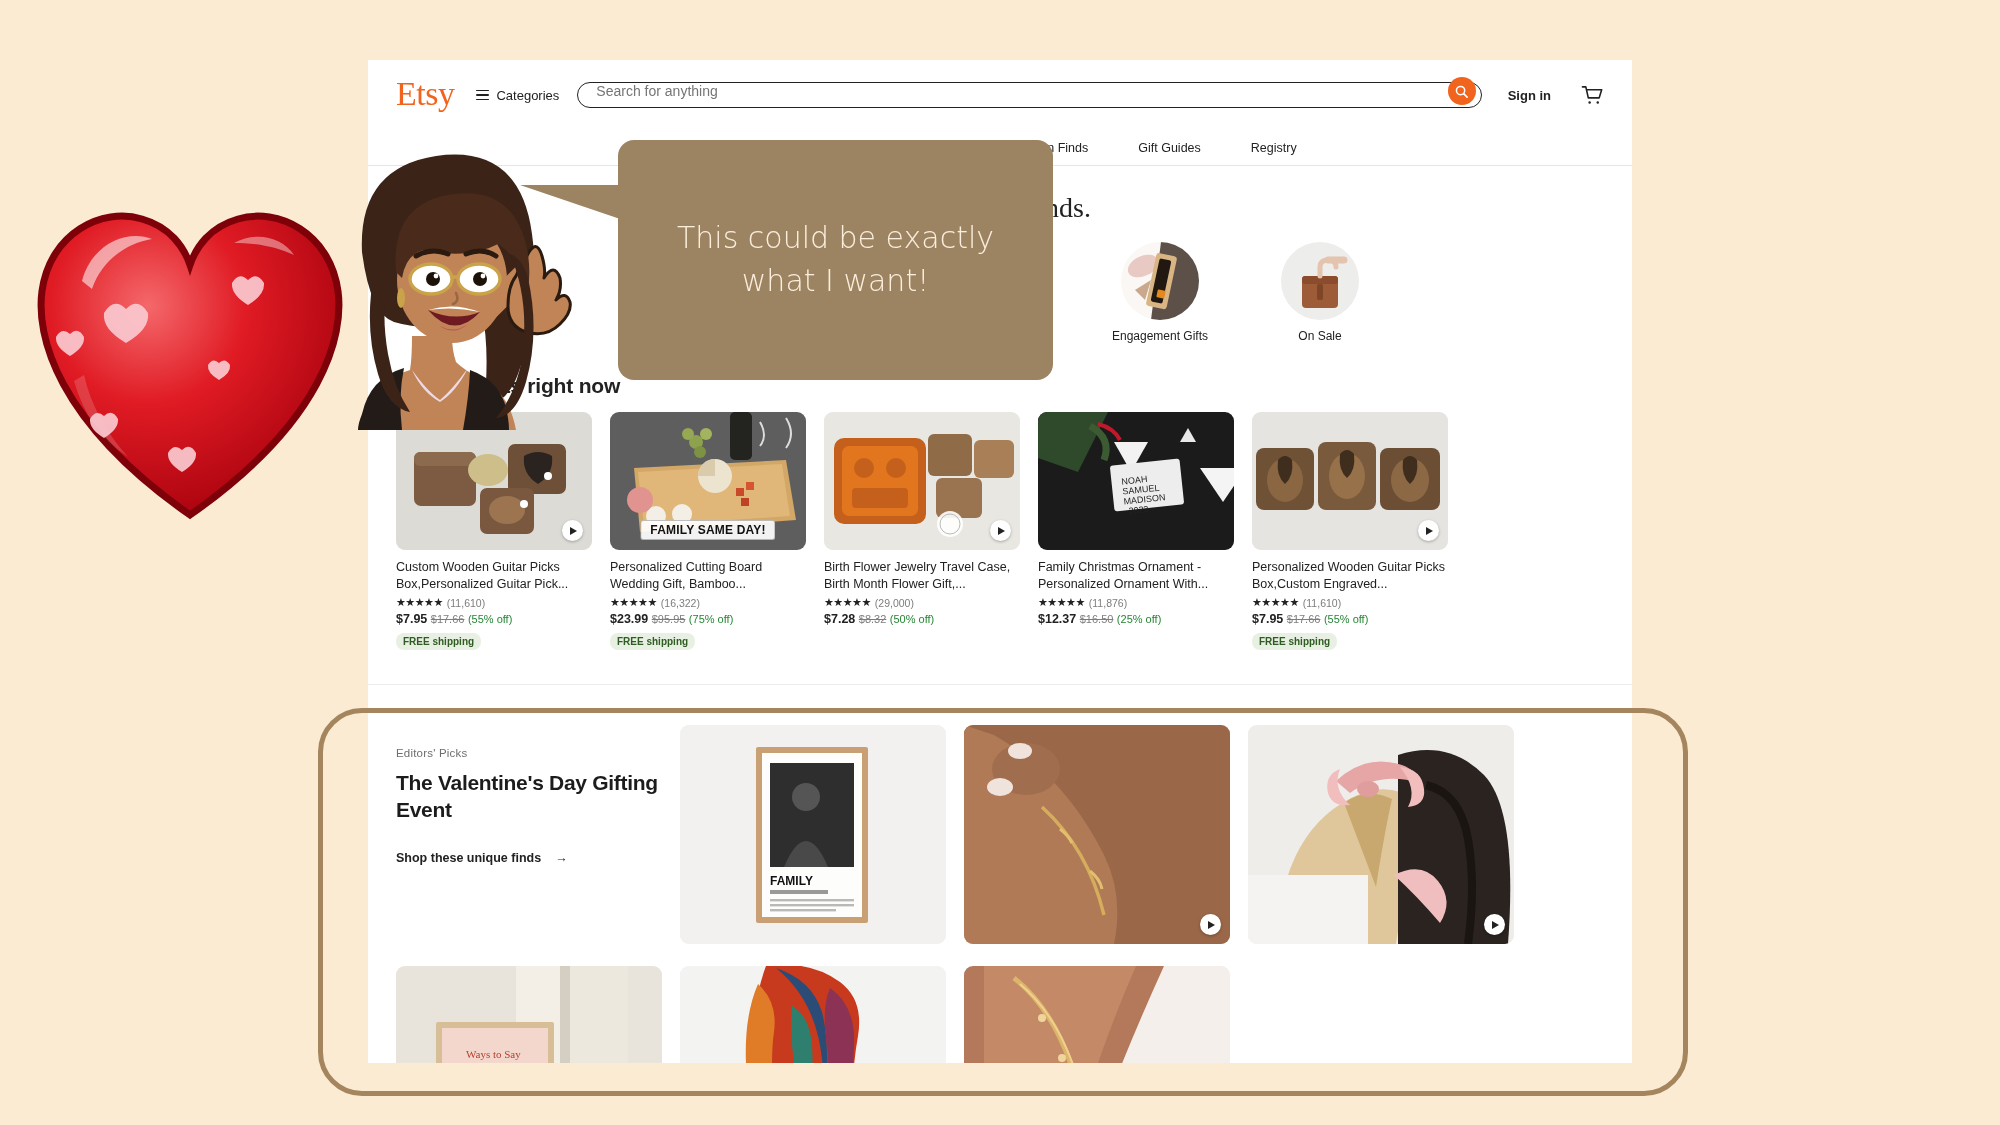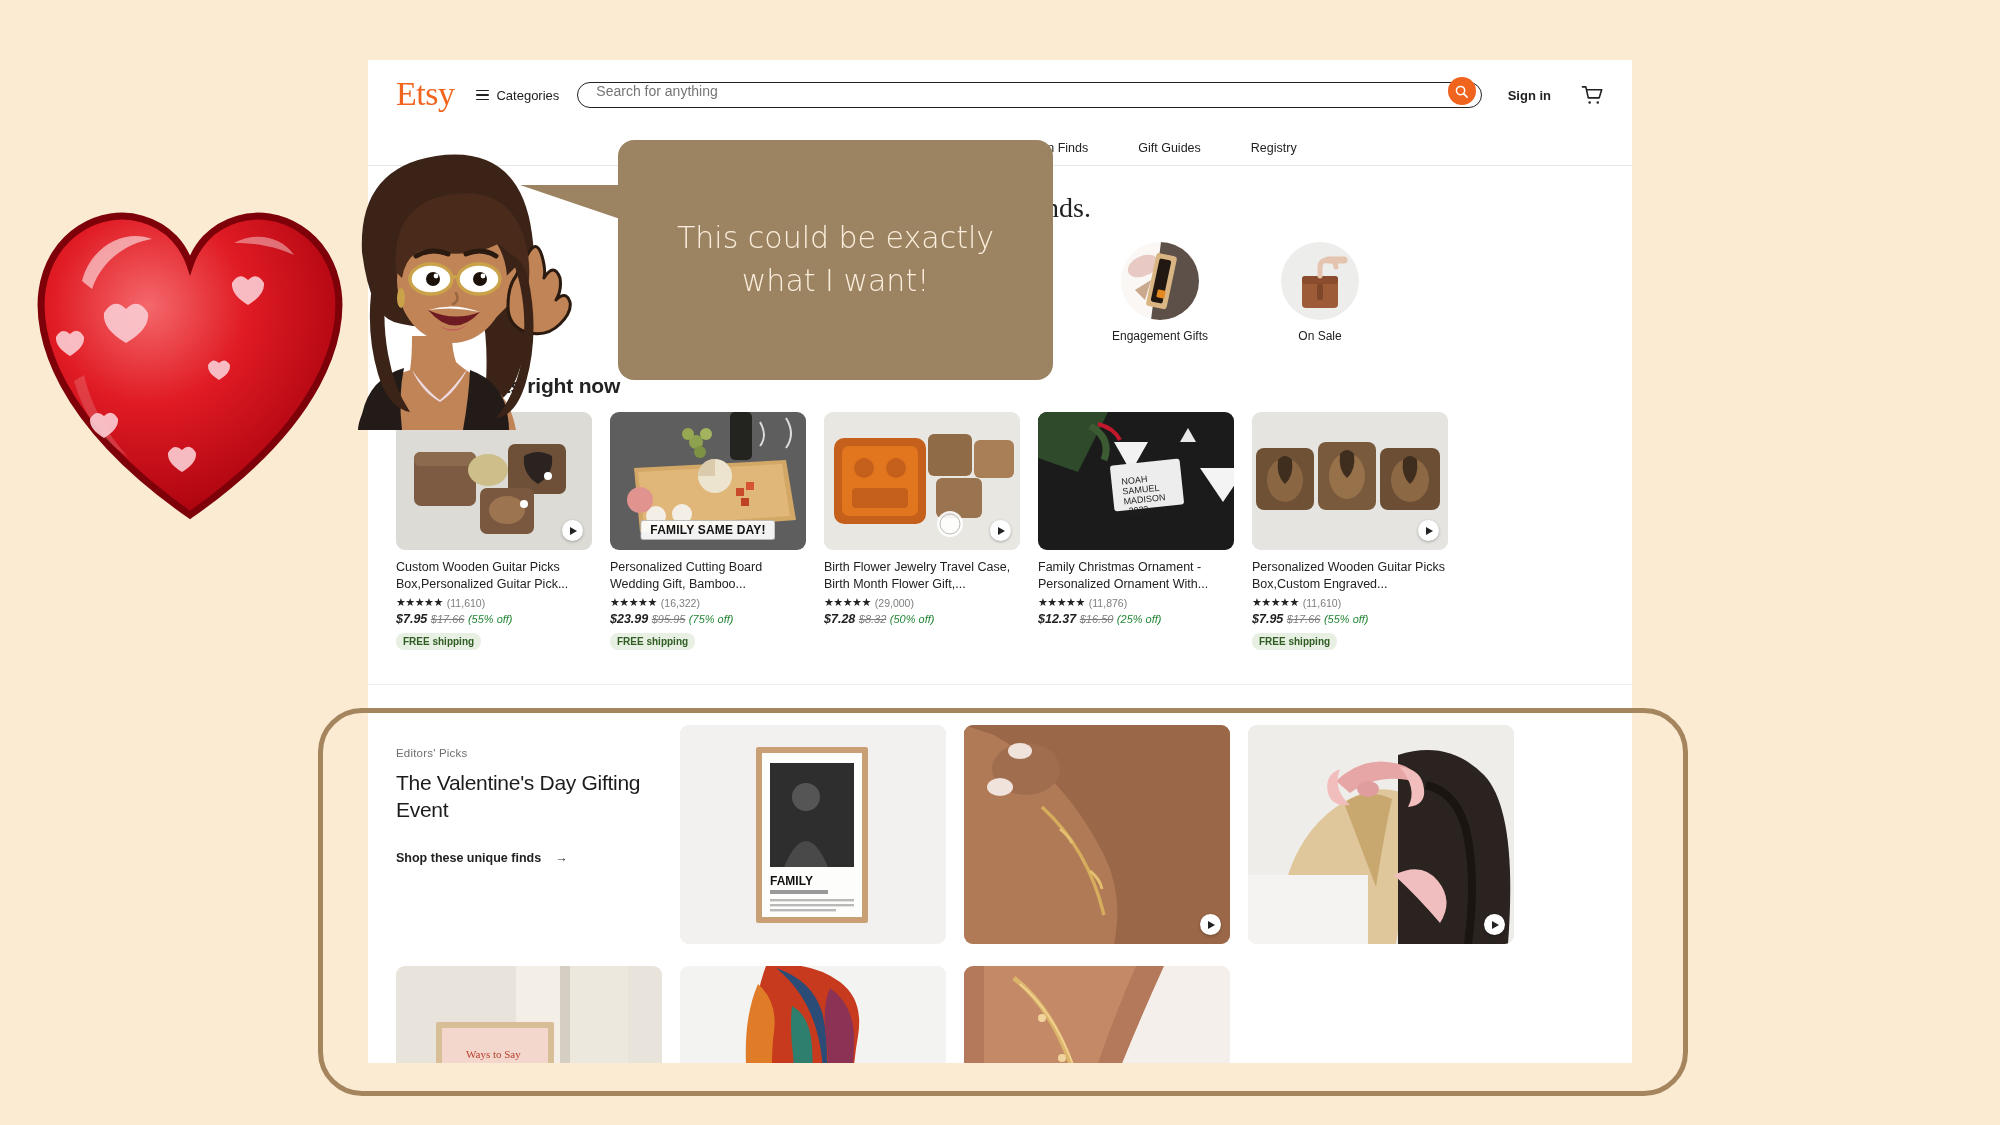--- a/index.html
+++ b/index.html
@@ -185,21 +185,21 @@
   .card-title {
     font-size: 12.5px; color: #222; line-height: 1.32;
     margin-top: 9px;
     display: -webkit-box; -webkit-line-clamp: 2; -webkit-box-orient: vertical;
     overflow: hidden;
     max-height: 34px;
   }
   .card-rating { display: flex; align-items: center; gap: 4px; margin-top: 4px; }
   .stars { font-size: 11px; color: #222; letter-spacing: -0.5px; }
   .revs { font-size: 10.5px; color: #7d7d7d; }
-  .card-price { margin-top: 3px; font-size: 12.5px; color: #222; font-style: italic; }
+  .card-price { margin-top: 3px; font-size: 12.5px; color: #222; }
   .card-price b { font-weight: bold; }
   .strike { text-decoration: line-through; color: #7d7d7d; font-size: 11px; }
   .offpct { color: #258635; font-size: 11px; }
   .freeship {
     display: inline-block; margin-top: 7px;
     background: #E8F0E3; color: #2F5C22;
     font-size: 10px; font-weight: bold;
     padding: 3px 7px; border-radius: 8px;
   }
 
@@ -207,21 +207,21 @@
   .editors {
     margin-top: 34px;
     border-top: 1px solid #ededed;
     padding: 40px 28px 0 28px;
     display: flex;
     gap: 18px;
   }
   .ed-left { width: 266px; padding-top: 22px; }
   .ed-eyebrow { font-size: 11.5px; color: #6e6e6e; letter-spacing: .2px; }
   .ed-title {
-    font-size: 21px; font-weight: normal; color: #1c1c1c;
+    font-size: 21px; font-weight: bold; color: #1c1c1c;
     margin-top: 11px; line-height: 1.28; letter-spacing: -0.3px;
   }
   .ed-link {
     margin-top: 27px; font-size: 12.5px; font-weight: bold; color: #222;
     display: inline-flex; align-items: center; gap: 14px; cursor: pointer;
   }
   .ed-tile {
     width: 266px; height: 219px; border-radius: 9px; overflow: hidden;
     position: relative; background: #f1f1f1;
   }

